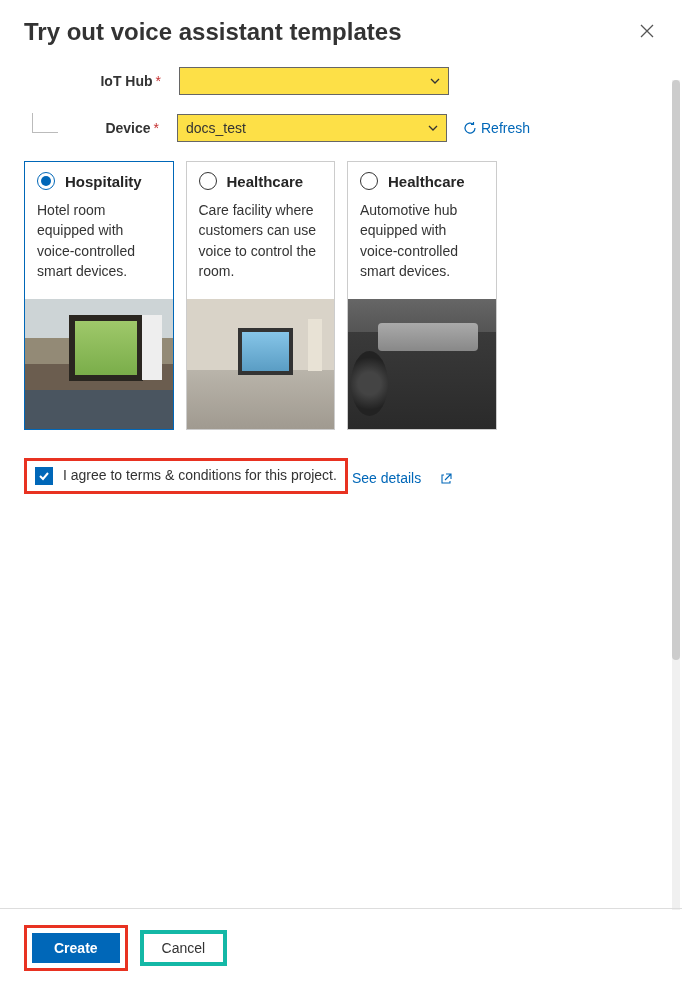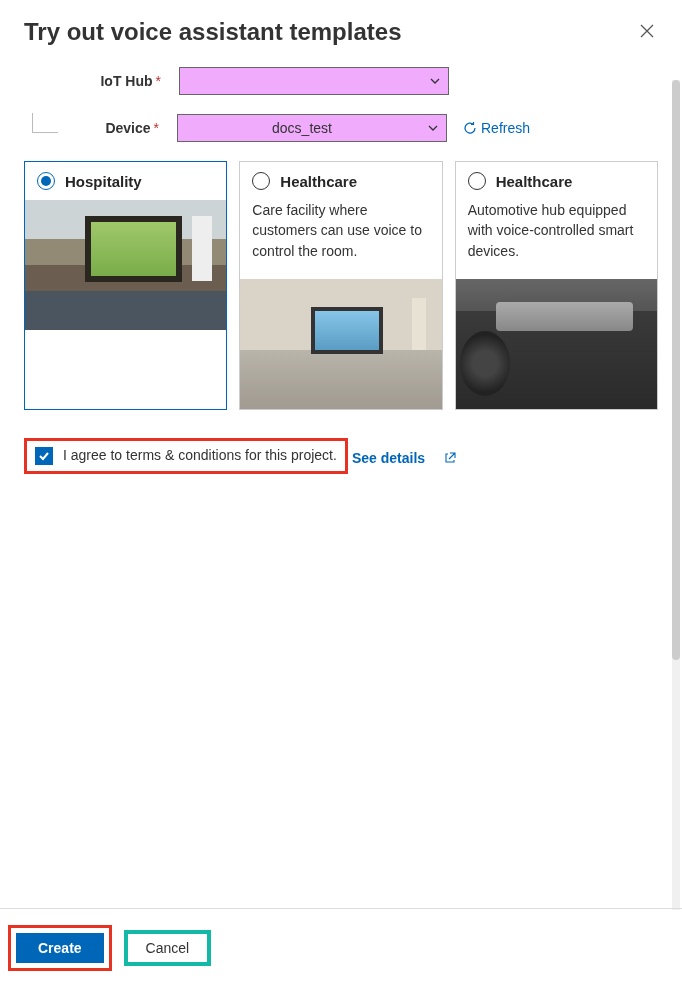--- a/index.html
+++ b/index.html
@@ -78,25 +78,24 @@
     .select-wrap {
       position: relative;
       width: 270px;
     }
     .select-box {
       width: 100%;
       height: 28px;
       border: 1px solid #666;
       padding: 3px 28px 3px 8px;
       font-size: 14px;
-      background: #f0abfc;
+      background: #fde047;
       cursor: pointer;
       display:flex;
       align-items:center;
-      justify-content:center;
     }
     .chevron-down {
       position: absolute;
       right: 8px;
       top: 50%;
       transform: translateY(-50%);
       pointer-events: none;
     }
     .refresh-link {
       color: #0067b8;
@@ -107,21 +106,21 @@
       align-items: center;
       gap: 4px;
     }
     .section-label {
       font-size: 14px;
       color: #333;
       margin: 40px 0 14px 0;
     }
     .template-grid {
       display: grid;
-      grid-template-columns: 1fr 1fr 1fr;
+      grid-template-columns: 1fr 1fr 1fr 1fr;
       gap: 12px;
       margin-bottom: 28px;
     }
     .template-card {
       border: 1px solid #ccc;
       padding: 10px 12px 0 12px;
       cursor: pointer;
       background: #fff;
       display: flex;
       flex-direction: column;
@@ -240,29 +239,28 @@
       color: #333;
     }
     .see-details {
       color: #0067b8;
       font-size: 14px;
       cursor: pointer;
       margin-left: 4px;
       display: inline-flex;
       align-items: center;
       gap: 20px;
-      font-weight: bold;
     }
     .footer {
       position: absolute;
       bottom: 0;
       left: 0;
       right: 0;
       border-top: 1px solid #ddd;
-      padding: 16px 8px;
+      padding: 16px 24px;
       display: flex;
       gap: 12px;
       align-items: center;
     }
     .create-wrap {
       border: 3px solid #e83221;
       padding: 5px;
     }
     .btn-primary {
       background: #0067b8;
@@ -333,20 +331,21 @@
     </span>
   </div>
 
 
   <div class="template-grid">
     <div class="template-card selected">
       <div class="card-header">
         <div class="radio checked"></div>
         <div class="card-title">Hospitality</div>
       </div>
+      <div class="card-desc">Hotel room equipped with voice-controlled smart devices.</div>
       <div class="card-image img-hospitality"></div>
     </div>
 
     <div class="template-card">
       <div class="card-header">
         <div class="radio"></div>
         <div class="card-title">Healthcare</div>
       </div>
       <div class="card-desc">Care facility where customers can use voice to control the room.</div>
       <div class="card-image img-healthcare"></div>

